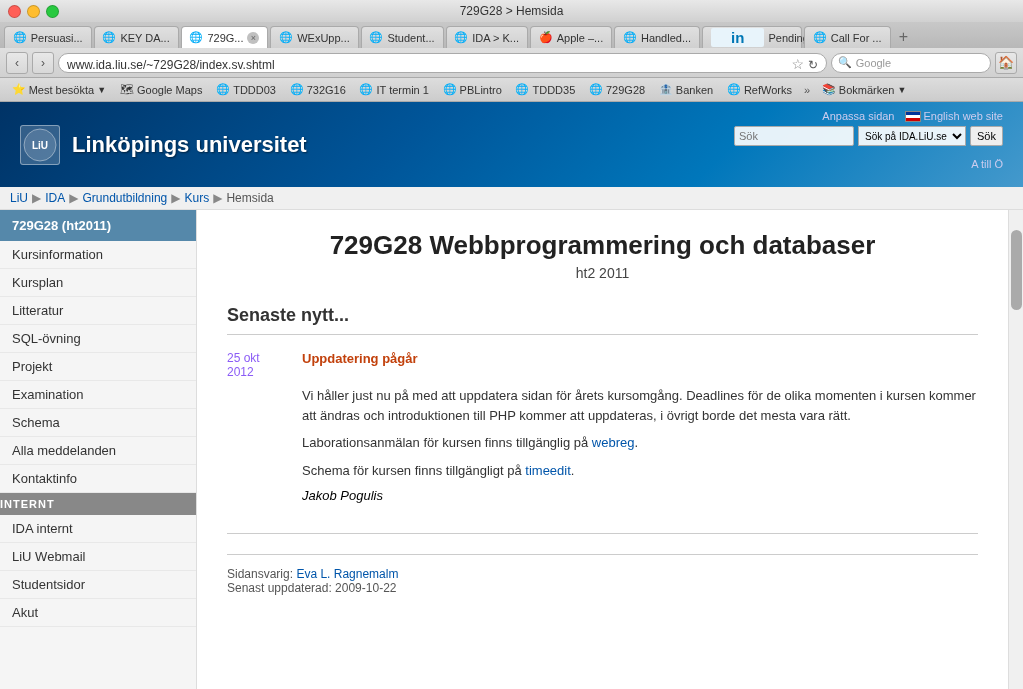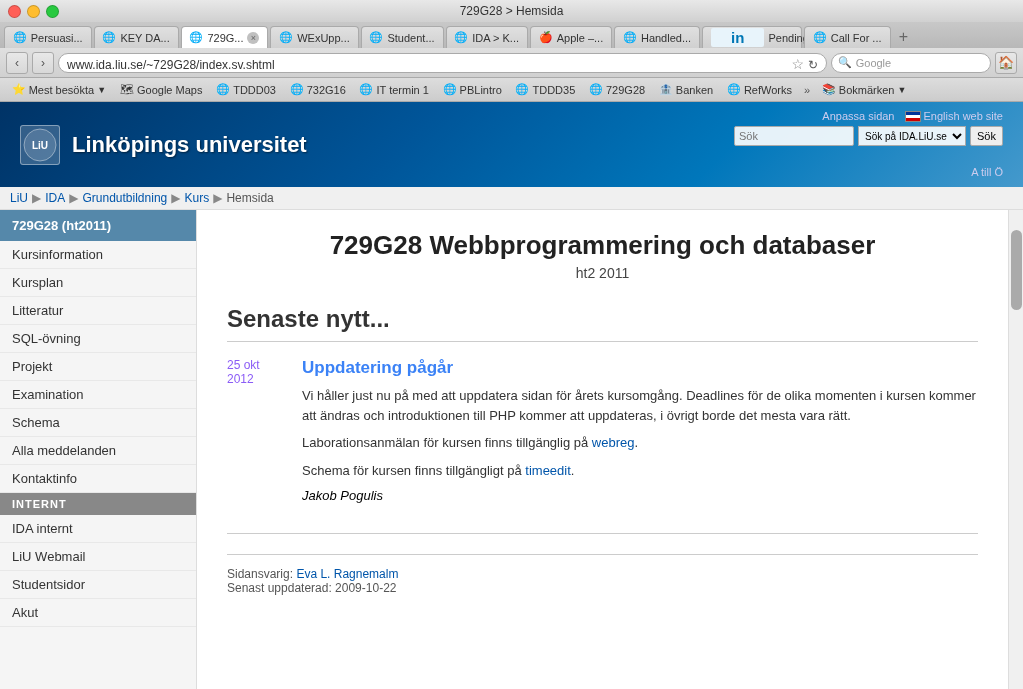--- a/index.html
+++ b/index.html
@@ -265,21 +265,21 @@
       background: rgba(255,255,255,0.2);
       border: 1px solid rgba(255,255,255,0.4);
       border-radius: 3px;
       display: flex;
       align-items: center;
       justify-content: center;
       color: #fff;
       font-size: 10px;
       font-weight: bold;
     }
-    .a-till { color: #cce; font-size: 11px; text-align: right; margin-top: 16px; }
+    .a-till { color: #cce; font-size: 11px; text-align: right; margin-top: 8px; }
 
     
     .breadcrumb-bar {
       background: #f0f0f0;
       border-bottom: 1px solid #ddd;
       padding: 4px 10px;
       font-size: 12px;
       color: #555;
       display: flex;
       align-items: center;
@@ -312,21 +312,21 @@
     .sidebar-item {
       padding: 6px 12px;
       font-size: 13px;
       color: #333;
       cursor: pointer;
       border-bottom: 1px solid #e8e8e8;
     }
     .sidebar-section {
       background: #888;
       color: #fff;
-      padding: 5px 12px;
+      padding: 5px 0;
       font-size: 11px;
       font-weight: bold;
       letter-spacing: 1px;
       text-transform: uppercase;
     }
 
     
     .main-content {
       flex: 1;
       padding: 20px 30px;
@@ -340,21 +340,21 @@
       margin-bottom: 4px;
       text-align: center;
     }
     .page-subtitle {
       font-size: 14px;
       color: #444;
       text-align: center;
       margin-bottom: 24px;
     }
     .news-heading {
-      font-size: 24px;
+      font-size: 18px;
       color: #333;
       margin-bottom: 8px;
     }
     .divider {
       border: none;
       border-top: 1px solid #ccc;
       margin: 8px 0 16px 0;
     }
     .news-entry {
       display: flex;
@@ -362,24 +362,24 @@
       margin-bottom: 16px;
     }
     .news-date {
       font-size: 12px;
       color: #8b5cf6;
       min-width: 55px;
       flex-shrink: 0;
     }
     .news-body { flex: 1; }
     .news-headline {
-      font-size: 17px;
+      font-size: 13px;
       font-weight: bold;
-      color: #3b82f6;
-      margin-bottom: 8px;
+      color: #c2410c;
+      margin-bottom: 20px;
     }
     .news-text {
       font-size: 13px;
       color: #333;
       line-height: 1.5;
       margin-bottom: 8px;
     }
     .news-link { color: #0055aa; text-decoration: none; }
     .news-italic { font-style: italic; }
     .page-footer {

